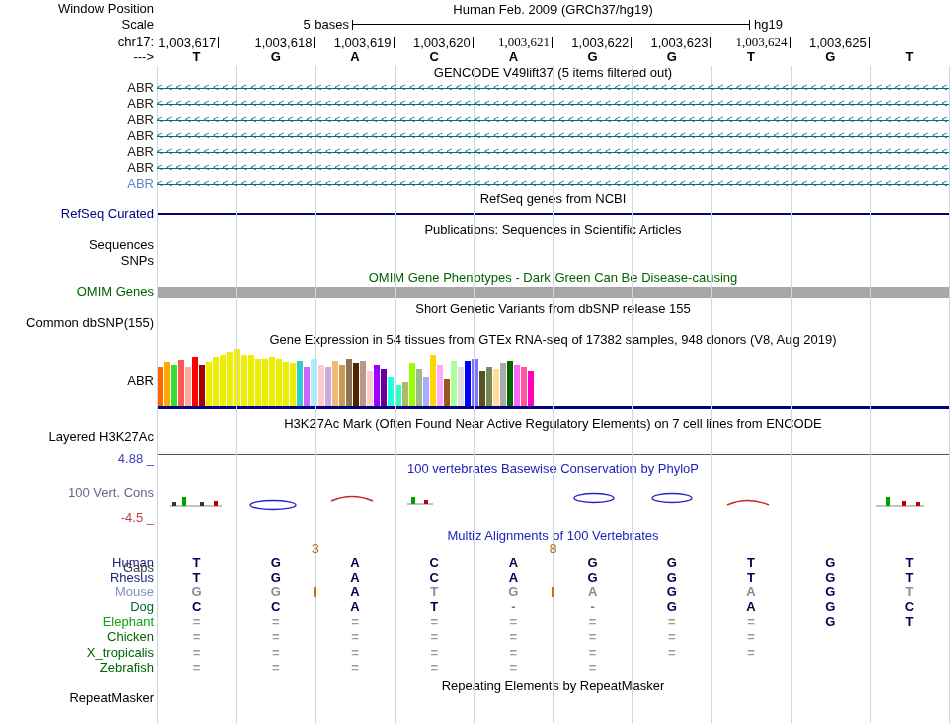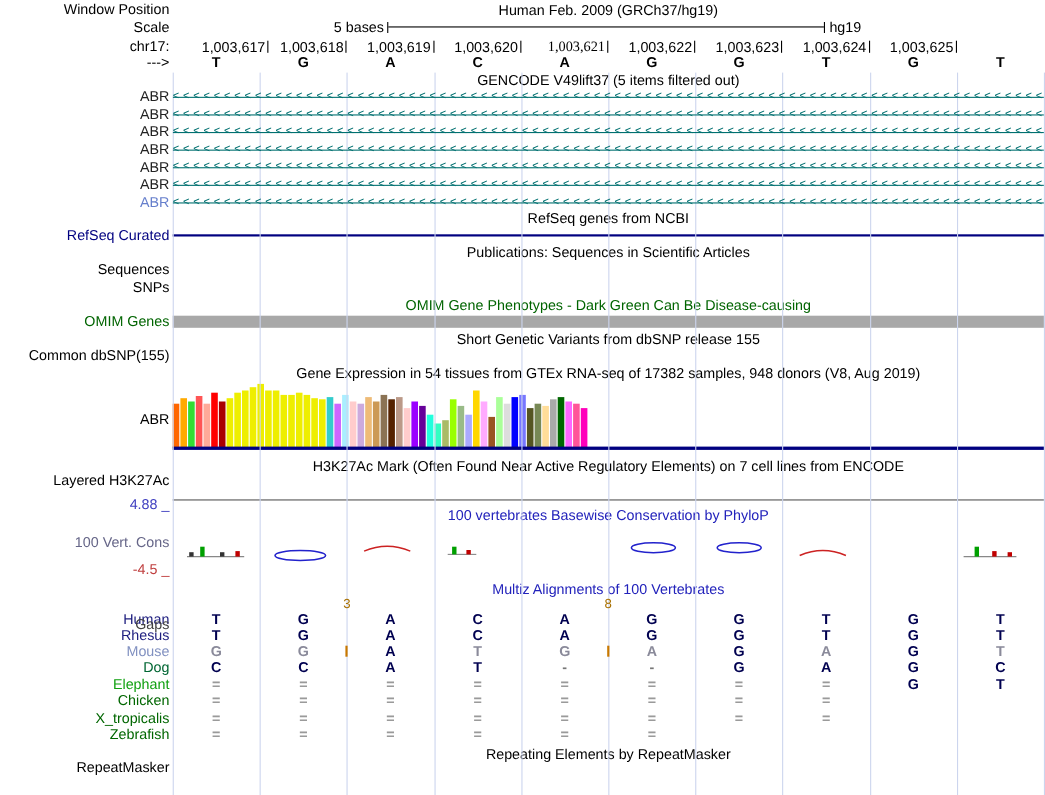--- a/index.html
+++ b/index.html
@@ -156,21 +156,21 @@
     <div class="gridline" style="left: 236.2px;"></div>
     <div class="gridline" style="left: 315.4px;"></div>
     <div class="gridline" style="left: 394.6px;"></div>
     <div class="gridline" style="left: 473.8px;"></div>
     <div class="gridline" style="left: 553px;"></div>
     <div class="gridline" style="left: 632.2px;"></div>
     <div class="gridline" style="left: 711.4px;"></div>
     <div class="gridline" style="left: 790.6px;"></div>
     <div class="gridline" style="left: 869.8px;"></div>
     <div class="gridline" style="left: 949px;"></div>
-    <div class="ruler-cell" style="left: 165px; text-align: right;">
+    <div class="ruler-cell" style="left: 140px; text-align: right;">
       <span>1,003,617</span>
       <span class="tick"></span>
     </div>
     <div class="ruler-cell" style="left: 236.2px;">
       <span>1,003,618</span>
       <span class="tick"></span>
     </div>
     <div class="ruler-cell" style="left: 315.4px;">
       <span>1,003,619</span>
       <span class="tick"></span>
@@ -184,21 +184,21 @@
       <span class="tick"></span>
     </div>
     <div class="ruler-cell" style="left: 553px;">
       <span>1,003,622</span>
       <span class="tick"></span>
     </div>
     <div class="ruler-cell" style="left: 632.2px;">
       <span>1,003,623</span>
       <span class="tick"></span>
     </div>
-    <div class="ruler-cell" style="left: 711.4px;">
+    <div class="ruler-cell" style="left: 711.4px; font-family: Liberation Serif, serif;">
       <span>1,003,624</span>
       <span class="tick"></span>
     </div>
     <div class="ruler-cell" style="left: 790.6px;">
       <span>1,003,625</span>
       <span class="tick"></span>
     </div>
     <div class="base-cell" style="left: 157px;">T</div>
     <div class="base-cell" style="left: 236.2px;">G</div>
     <div class="base-cell" style="left: 315.4px;">A</div>

